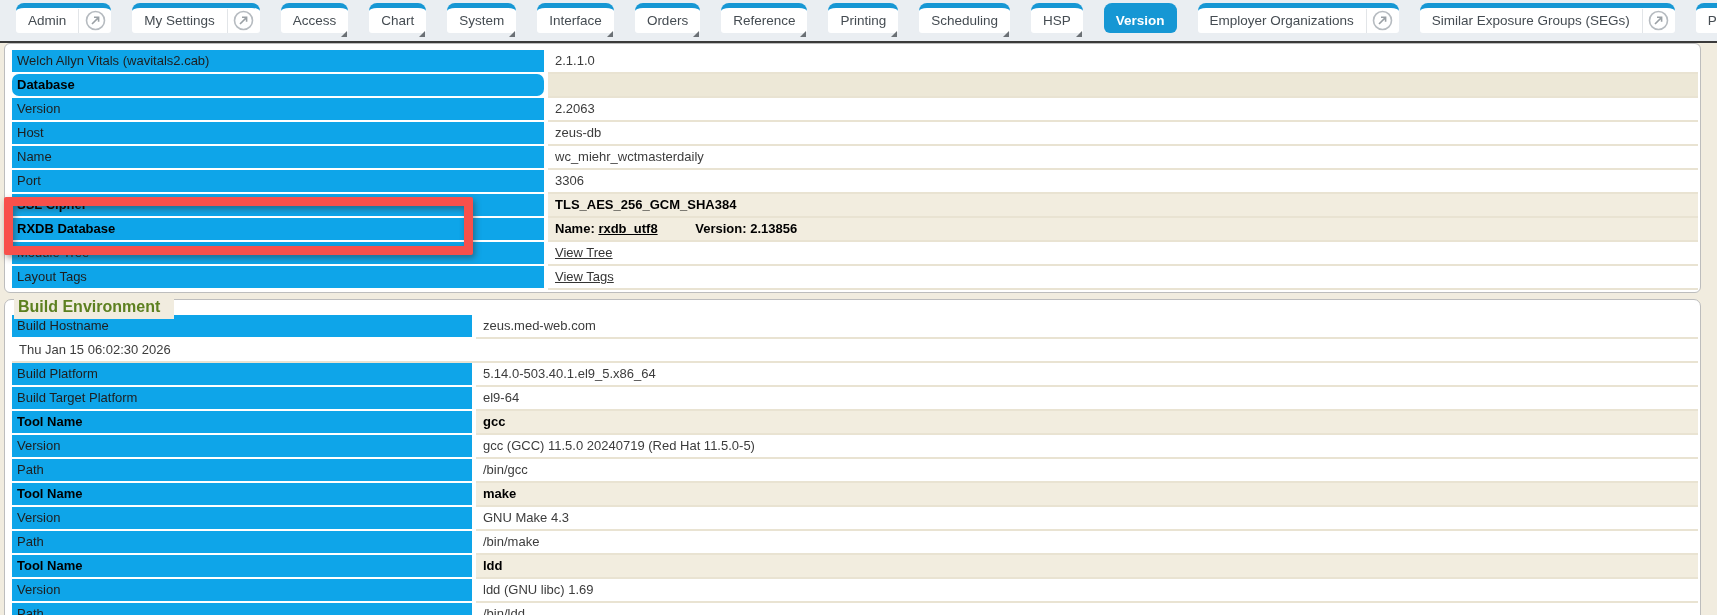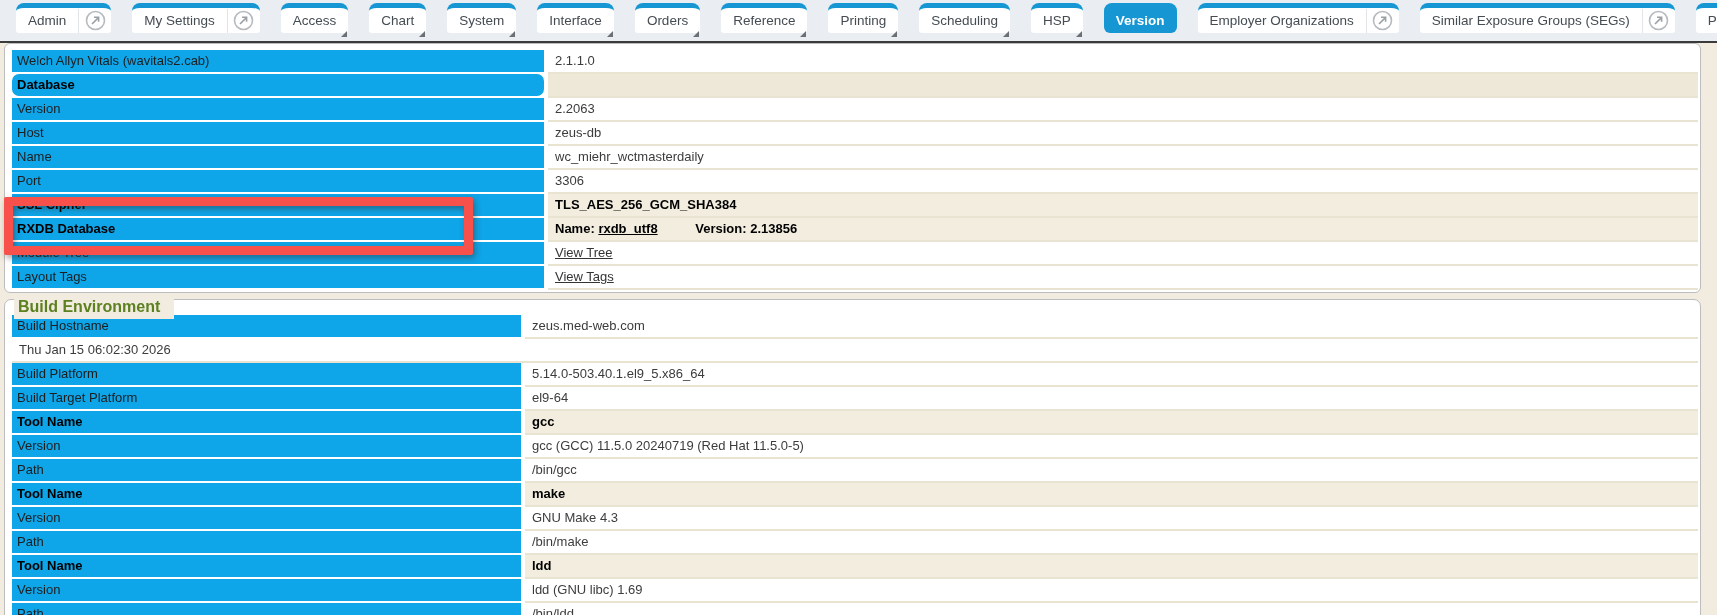--- a/index.html
+++ b/index.html
@@ -45,21 +45,21 @@
     padding:0 14px 0 4px; height:24px; line-height:24px;
     color:#5d8020; font-size:16px; font-weight:bold;margin-top:8px;
   }
   .row{display:flex; height:22px; line-height:22px; margin-bottom:2px; font-size:13px;}
   .lbl{
     flex:0 0 auto; background:#0ea5e9; color:#1e1e1e;
     padding-left:5px; box-sizing:border-box; margin-right:4px;
     overflow:hidden; white-space:nowrap;
   }
   .t1 .lbl{width:532px;}
-  .t2 .lbl{width:509px;}
+  .t2 .lbl{width:460px;}
   .val{
     flex:1 1 auto; color:#3c3c3c; padding-left:7px; white-space:nowrap; overflow:hidden;
     box-shadow:0 2px 0 0 #e9e3d2;
   }
   .row.hl .lbl{font-weight:bold; color:#000;}
   .row.hl .val{background:#f2eddf; font-weight:bold; color:#000;}
   .row.sect .lbl{font-weight:bold; color:#000;border-radius:7px;}
   .row.sect .val{background:#ede8d7;}
   .link{color:#343434; text-decoration:underline; cursor:pointer;}
   .rxdb-link{color:#000; font-weight:bold; text-decoration:underline; cursor:pointer;}

